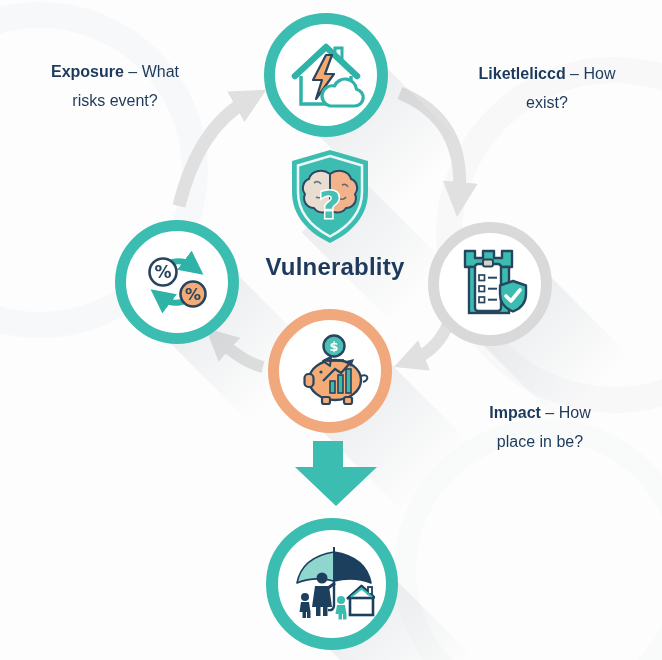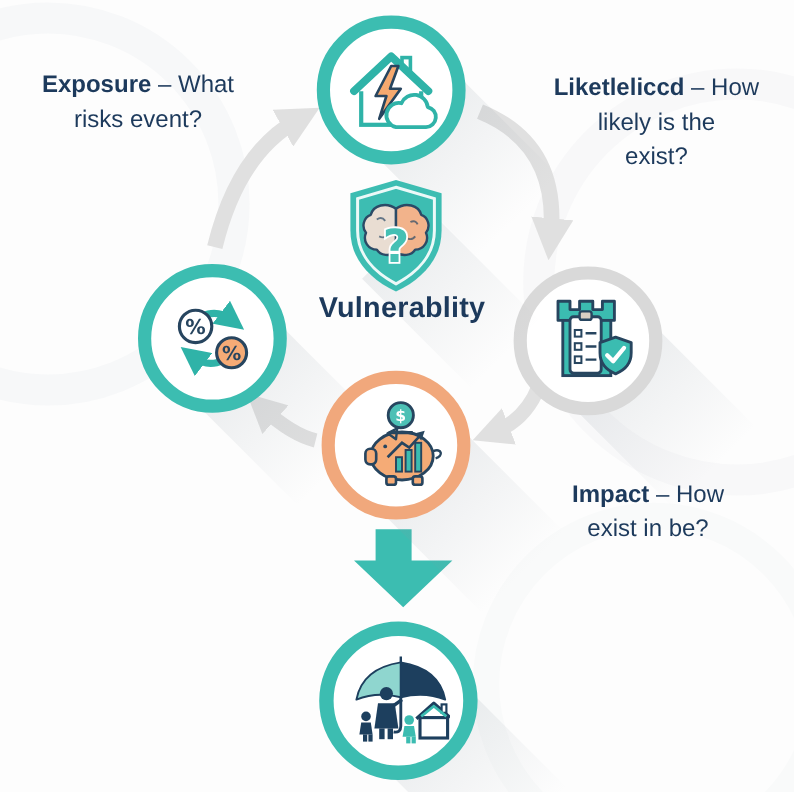--- a/index.html
+++ b/index.html
@@ -31,25 +31,25 @@
   .shield-wrap::before{
     content:"";position:absolute;top:55%;left:50%;width:80px;height:130px;
     transform-origin:top center;transform:translateX(-50%) rotate(-45deg);
     background:linear-gradient(to bottom, rgba(140,152,162,0.16), rgba(140,152,162,0));
     z-index:0;
   }
   .shield-wrap svg{position:relative;z-index:1;}
   
   .label{
     position:absolute;z-index:3;text-align:center;
-    color:#1d3a5c;font-size:20px;line-height:29px;font-weight:400;
+    color:#1d3a5c;font-size:16px;line-height:29px;font-weight:400;
   }
   .label .term{font-weight:700;}
   .center-label{
-    position:absolute;left:240px;top:243px;width:190px;z-index:3;text-align:center;
+    position:absolute;left:240px;top:253px;width:190px;z-index:3;text-align:center;
     color:#1d3a5c;font-size:24px;font-weight:700;letter-spacing:0.2px;
   }
 </style>
 </head>
 <body>
 
 <div class="canvas">
 
   <svg class="layer" width="662" height="660" viewBox="0 0 662 660">
     <defs>
@@ -180,23 +180,22 @@
 
   <div class="center-label">Vulnerablity</div>
 
   <div class="label" style="left:10px;top:57px;width:210px;">
     <div><span class="term">Exposure</span><span> – What</span></div>
     <div>risks event?</div>
   </div>
 
   <div class="label" style="left:442px;top:59px;width:210px;">
     <div><span class="term">Liketleliccd</span><span> – How</span></div>
-    <div>likely is the</div>
     <div>exist?</div>
   </div>
 
 
   <div class="label" style="left:455px;top:398px;width:170px;">
     <div><span class="term">Impact</span><span> – How</span></div>
-    <div>exist in be?</div>
+    <div>place in be?</div>
   </div>
 
 </div>
 
 </body></html>

